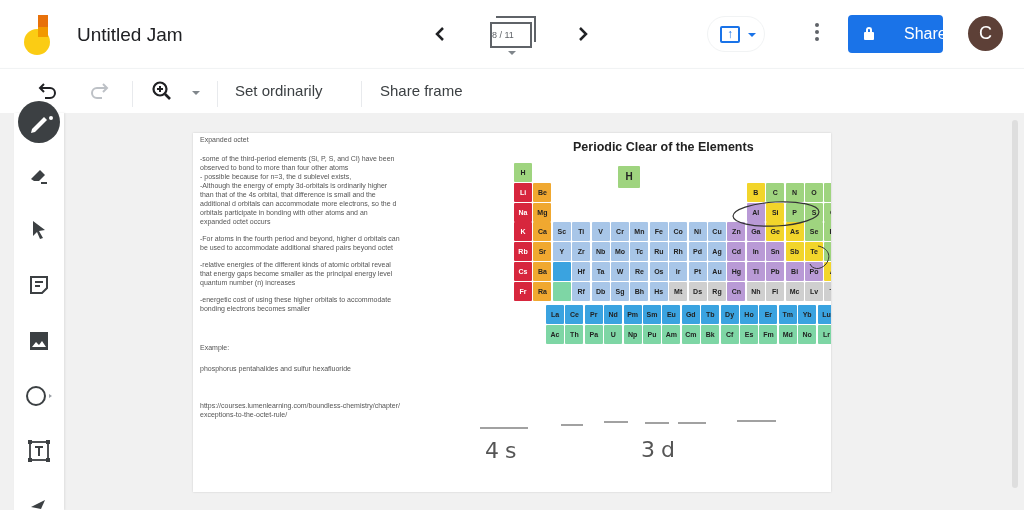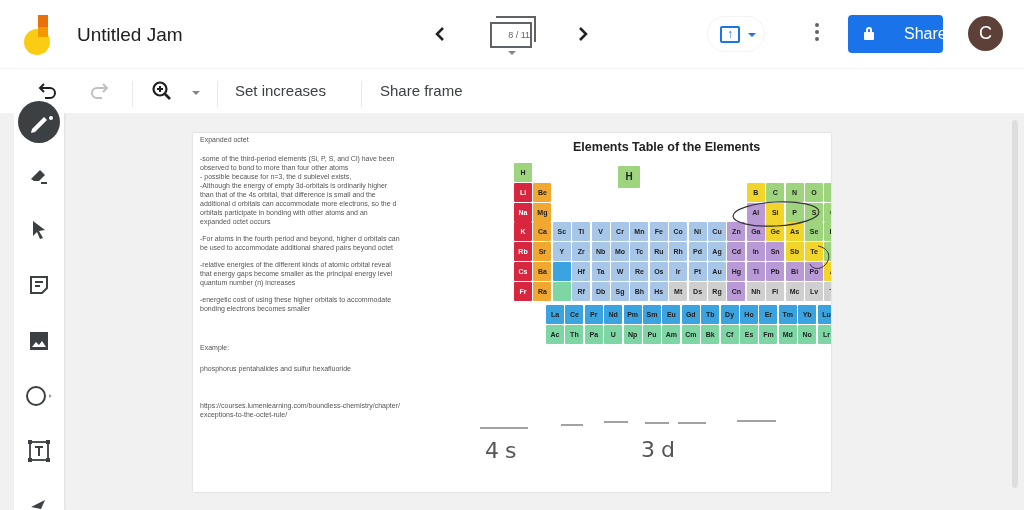--- a/index.html
+++ b/index.html
@@ -7,21 +7,21 @@
 #app{position:relative;width:1024px;height:510px}
 .topbar{position:absolute;left:0;top:0;width:928px;height:68px;background:#fff}
 .logo{position:absolute;left:24px;top:15px;width:30px;height:40px}
 .logo .bar{position:absolute;left:14px;top:0;width:10px;height:22px;background:#e8710a}
 .logo .bar2{position:absolute;left:14px;top:12px;width:10px;height:10px;background:#f29900}
 .logo .dot{position:absolute;left:0;top:14px;width:26px;height:26px;border-radius:50%;background:#fbcc14}
 .title{position:absolute;left:77px;top:24px;font-size:19px;color:#202124}
 .navbtn{position:absolute;top:22px;width:24px;height:24px;font-size:22px;line-height:24px;text-align:center;color:#202124;cursor:pointer}
 .frame-ind{position:absolute;left:488px;top:16px;width:52px;height:36px}
 .frame-ind .back{position:absolute;left:8px;top:0;width:40px;height:26px;border:2px solid #5f6368;border-left:none;border-bottom:none}
-.frame-ind .front{position:absolute;left:2px;top:6px;width:42px;height:26px;border:2px solid #5f6368;background:#fff;font-size:9px;color:#5f6368;text-align:right;line-height:22px}
+.frame-ind .front{position:absolute;left:2px;top:6px;width:42px;height:26px;border:2px solid #5f6368;background:#fff;font-size:9px;color:#5f6368;text-align:left;line-height:22px}
 .frame-ind .caret{position:absolute;left:20px;top:35px;width:0;height:0;border-left:4px solid transparent;border-right:4px solid transparent;border-top:4px solid #80868b}
 .present{position:absolute;left:707px;top:16px;width:58px;height:36px;border-radius:18px;border:1px solid #f1f3f4;background:#fff}
 .present .box{position:absolute;left:12px;top:9px;width:20px;height:17px;border:2px solid #1a73e8;border-radius:2px;color:#1a73e8;font-size:12px;text-align:center;line-height:13px;font-weight:bold}
 .present .caret{position:absolute;left:40px;top:16px;width:0;height:0;border-left:4px solid transparent;border-right:4px solid transparent;border-top:4px solid #1a73e8}
 .kebab{position:absolute;left:812px;top:23px;width:10px;height:22px}
 .kebab span{display:block;width:4px;height:4px;border-radius:50%;background:#5f6368;margin:0 auto 3px}
 .share{position:absolute;left:848px;top:15px;width:95px;height:38px;background:#1a73e8;border-radius:4px;color:#fff;font-size:16px;line-height:38px;padding-left:56px}
 .share .lock{position:absolute;left:16px;top:12px;width:10px;height:12px}
 .share .lock .shackle{position:absolute;left:2px;top:0;width:6px;height:6px;border:2px solid #fff;border-bottom:none;border-radius:3px 3px 0 0}
 .share .lock .body{position:absolute;left:0;top:5px;width:10px;height:8px;background:#fff;border-radius:1px}
@@ -111,21 +111,21 @@
     <div class="tb-sep" style="left:132px"></div>
     <div class="tb-icon" style="left:150px">
       <svg width="24" height="24" viewBox="0 0 24 24">
           <circle cx="10" cy="10" r="6.5" fill="none" stroke="#202124" stroke-width="2.2"></circle>
           <path d="M15 15l5 5" stroke="#202124" stroke-width="2.6"></path>
           <path d="M10 7v6M7 10h6" stroke="#202124" stroke-width="2"></path>
         </svg>
     </div>
     <div class="zoom-caret"></div>
     <div class="tb-sep" style="left:217px"></div>
-    <div class="tb-text" style="left:235px">Set increases</div>
+    <div class="tb-text" style="left:235px">Set ordinarily</div>
     <div class="tb-sep" style="left:361px"></div>
     <div class="tb-text" style="left:380px">Share frame</div>
   </div>
 
   <div class="canvas-bg"></div>
 
   <div class="sidebar">
     <div class="side-tool" style="top:0;height:18px">
       <div class="pen-active">
         <svg width="42" height="42" viewBox="0 0 42 42">
@@ -189,21 +189,21 @@
 - possible because for n=3, the d sublevel exists,
 -Although the energy of empty 3d-orbitals is ordinarily higher than that of the 4s orbital, that difference is small and the additional d orbitals can accommodate more electrons, so the d orbitals participate in bonding with other atoms and an expanded octet occurs</p>
       <p>-For atoms in the fourth period and beyond, higher d orbitals can be used to accommodate additional shared pairs beyond octet</p>
       <p>-relative energies of the different kinds of atomic orbital reveal that energy gaps become smaller as the principal energy level quantum number (n) increases</p>
       <p style="margin-bottom:30px">-energetic cost of using these higher orbitals to accommodate bonding electrons becomes smaller</p>
       <p style="margin-bottom:12px">Example:</p>
       <p style="margin-bottom:28px">phosphorus pentahalides and sulfur hexafluoride</p>
       <p style="word-break:break-all">https://courses.lumenlearning.com/boundless-chemistry/chapter/exceptions-to-the-octet-rule/</p>
     </div>
 
-    <div class="pt-title">Elements Table of the Elements</div>
+    <div class="pt-title">Periodic Clear of the Elements</div>
     <div class="pt" id="pt">
         <div class="cell" style="left: 0px; top: 6px; background: rgb(159, 212, 127);">H</div>
         <div class="cell" style="left: 0px; top: 25.8px; background: rgb(215, 38, 61); color: rgb(255, 255, 255);">Li</div>
         <div class="cell" style="left: 19.4px; top: 25.8px; background: rgb(240, 168, 48);">Be</div>
         <div class="cell" style="left: 232.8px; top: 25.8px; background: rgb(242, 213, 43);">B</div>
         <div class="cell" style="left: 252.2px; top: 25.8px; background: rgb(159, 212, 127);">C</div>
         <div class="cell" style="left: 271.6px; top: 25.8px; background: rgb(159, 212, 127);">N</div>
         <div class="cell" style="left: 291px; top: 25.8px; background: rgb(159, 212, 127);">O</div>
         <div class="cell" style="left: 310.4px; top: 25.8px; background: rgb(159, 212, 127);">F</div>
         <div class="cell" style="left: 0px; top: 45.6px; background: rgb(215, 38, 61); color: rgb(255, 255, 255);">Na</div>

